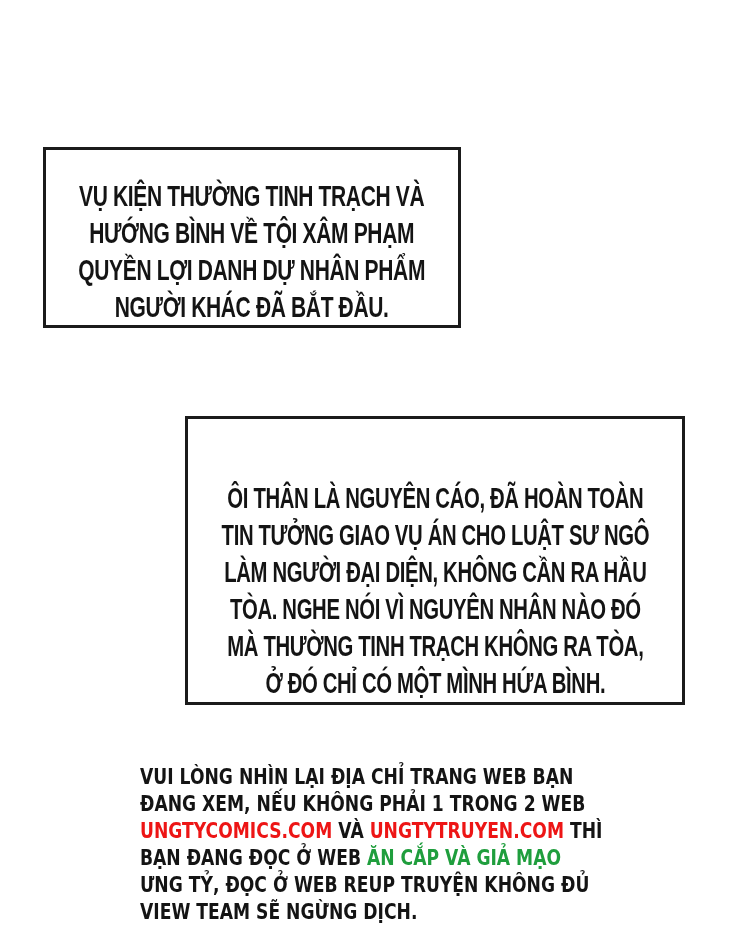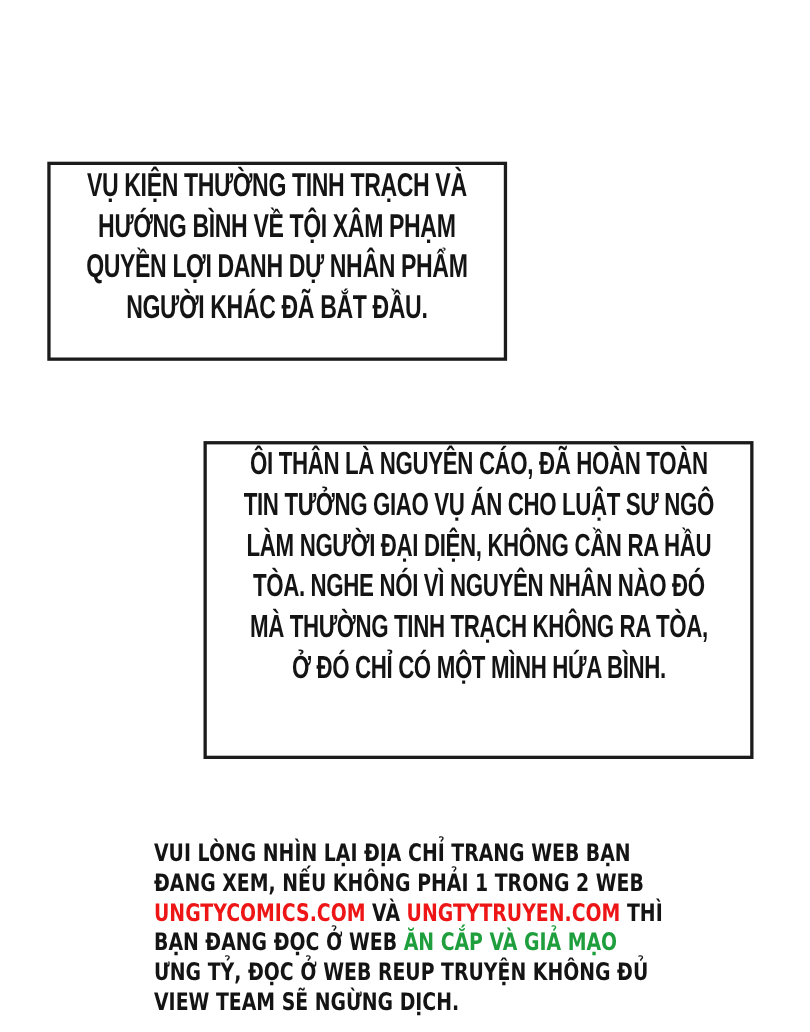--- a/index.html
+++ b/index.html
@@ -14,32 +14,32 @@
     background: var(--page-bg, #ffffff);
     overflow: hidden;
     font-family: "Liberation Sans", sans-serif;
   }
   .caption-box {
     position: absolute;
     box-sizing: border-box;
     border: 3px solid var(--box-border, #1b1b1b);
     background: var(--page-bg, #ffffff);
     display: flex;
-    align-items: flex-start;
+    align-items: flex-end;
     justify-content: center;
   }
   .caption-box-1 {
     left: 43px;
     top: 147px;
     width: 418px;
     height: 181px;
   }
   .caption-box-2 {
     left: 185px;
-    top: 401px;
+    top: 416px;
     width: 500px;
     height: 289px;
   }
   .box-text {
     text-align: center;
     font-family: "Liberation Sans", sans-serif;
     font-weight: bold;
     color: var(--text-black, #141414);
     transform: scaleX(0.70);
     transform-origin: 50% 50%;

